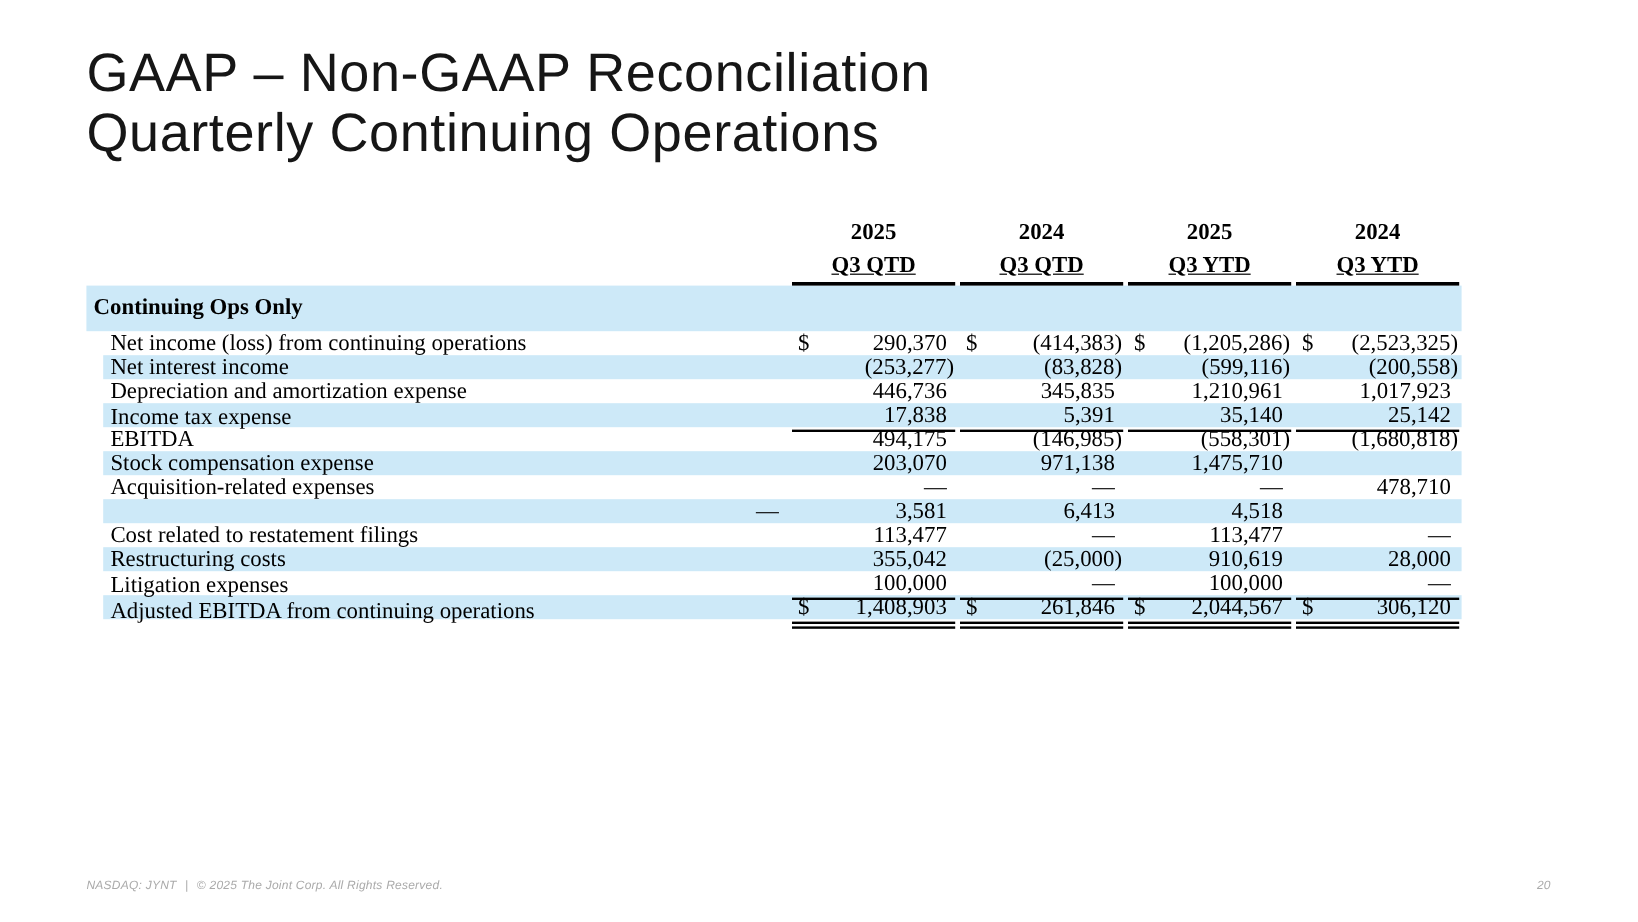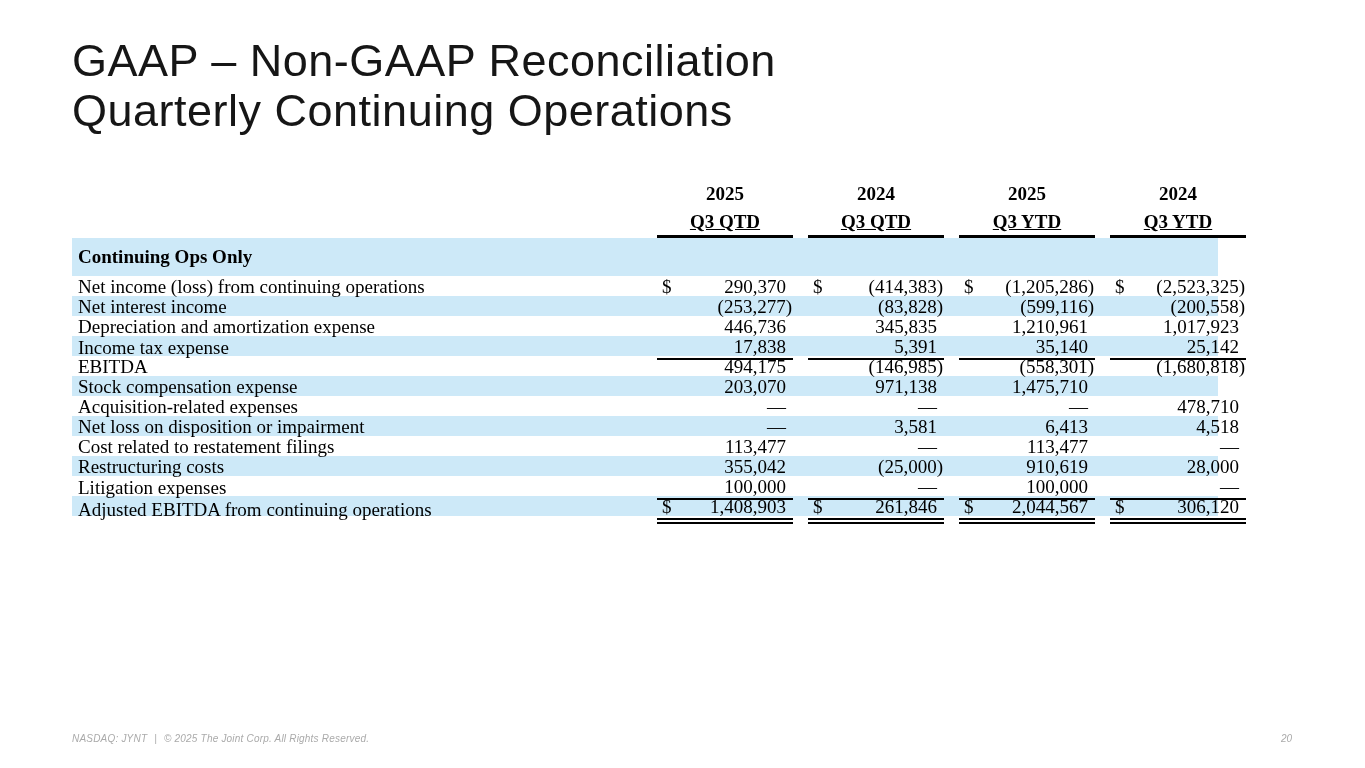--- a/index.html
+++ b/index.html
@@ -10,21 +10,22 @@
   .slide-title {
     position:absolute; left:72px; top:36px;
     font-family:"Liberation Sans", sans-serif;
     font-size:45px; line-height:50px; font-weight:400;
     letter-spacing:0.5px; color:#161616;
   }
   .fin-table { position:absolute; left:72px; top:178px; width:1146px; }
   .trow {
     display:grid;
     grid-template-columns:570px 136px 136px 136px 136px;
-    column-gap:15px;
+    column-gap:4px;
+    margin-left:14px;
   }
   .hdr-year  { height:31px; }
   .hdr-period{ height:29px;text-decoration:underline; }
   .hcell {
     text-align:center; font-weight:bold; font-size:19px;
     display:flex; align-items:center; justify-content:center;
   }
   .hdr-period .hcell { border-bottom:3px solid #000; }
   .section-row {
     height:38px; font-weight:bold; font-size:19px;
@@ -234,21 +235,20 @@
           <span class="val">—</span>
         </div>
       </div>
       <div class="vcell">
         <div class="num">
           <span class="val">478,710</span>
         </div>
       </div>
     </div>
     <div class="trow drow stripe">
-      <div class="label-cell">Net loss on disposition or impairment</div>
       <div class="vcell">
         <div class="num">
           <span class="val">—</span>
         </div>
       </div>
       <div class="vcell">
         <div class="num">
           <span class="val">3,581</span>
         </div>
       </div>

